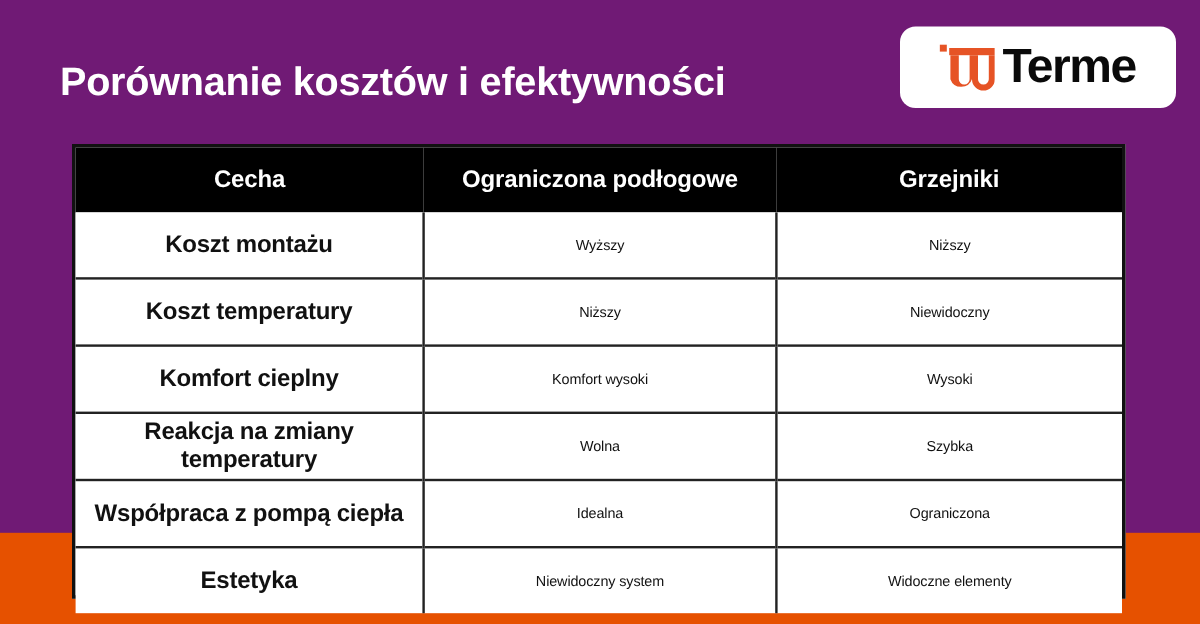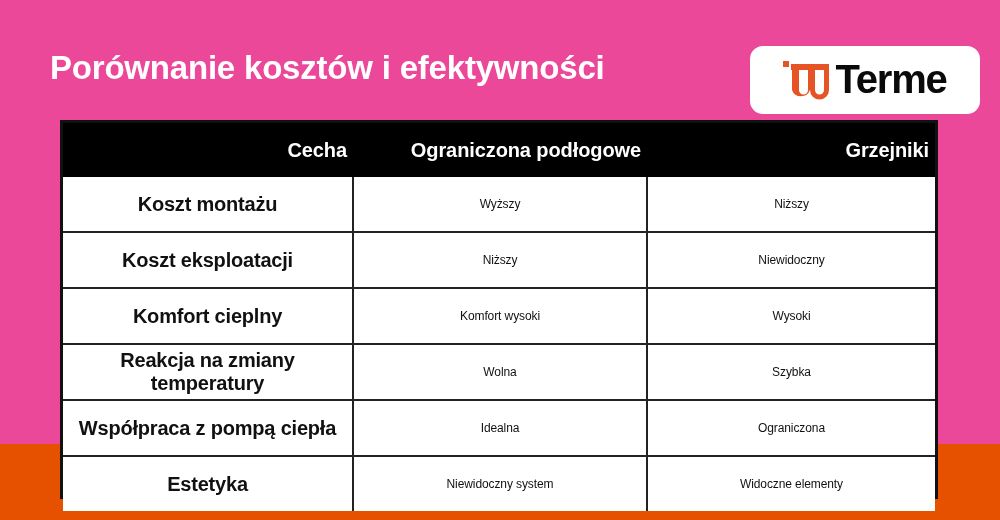--- a/index.html
+++ b/index.html
@@ -13,21 +13,21 @@
     overflow: hidden;
     background: #E65100;
     font-family: "Liberation Sans", sans-serif;
     -webkit-font-smoothing: antialiased;
   }
 
   .page {
     position: relative;
     width: 1000px;
     height: 444px;
-    background: #ec4899;
+    background: #701a75;
     box-sizing: border-box;
   }
 
   
   .header {
     position: absolute;
     left: 0;
     top: 0;
     width: 1000px;
     height: 112px;
@@ -53,21 +53,20 @@
     left: 750px;
     top: 22px;
     width: 230px;
     height: 68px;
     background: #FFFFFF;
     border-radius: 13px;
     display: flex;
     align-items: center;
     justify-content: center;
     gap: 6px;
-    margin-top: 24px;
   }
 
   .logo-mark {
     display: block;
     width: 46px;
     height: 40px;
     flex: 0 0 auto;
     margin-top: 2px;
   }
 
@@ -103,21 +102,21 @@
   table.compare col.c-feature { width: 290px; }
   table.compare col.c-ufh     { width: 294px; }
   table.compare col.c-rad     { width: 288px; }
 
   table.compare thead th {
     background: #000000;
     color: #FFFFFF;
     font-family: "Liberation Sans", sans-serif;
     font-size: 20px;
     font-weight: bold;
-    text-align: right;
+    text-align: center;
     height: 54px;
     padding: 0 6px;
     border: none;
     vertical-align: middle;
     letter-spacing: -0.1px;
   }
 
   table.compare tbody td {
     height: 54px;
     padding: 0 8px;
@@ -179,21 +178,21 @@
           <th>Grzejniki</th>
         </tr>
       </thead>
       <tbody>
         <tr>
           <td class="feature">Koszt montażu</td>
           <td>Wyższy</td>
           <td>Niższy</td>
         </tr>
         <tr>
-          <td class="feature">Koszt eksploatacji</td>
+          <td class="feature">Koszt temperatury</td>
           <td>Niższy</td>
           <td>Niewidoczny</td>
         </tr>
         <tr>
           <td class="feature">Komfort cieplny</td>
           <td>Komfort wysoki</td>
           <td>Wysoki</td>
         </tr>
         <tr>
           <td class="feature">Reakcja na zmiany temperatury</td>

